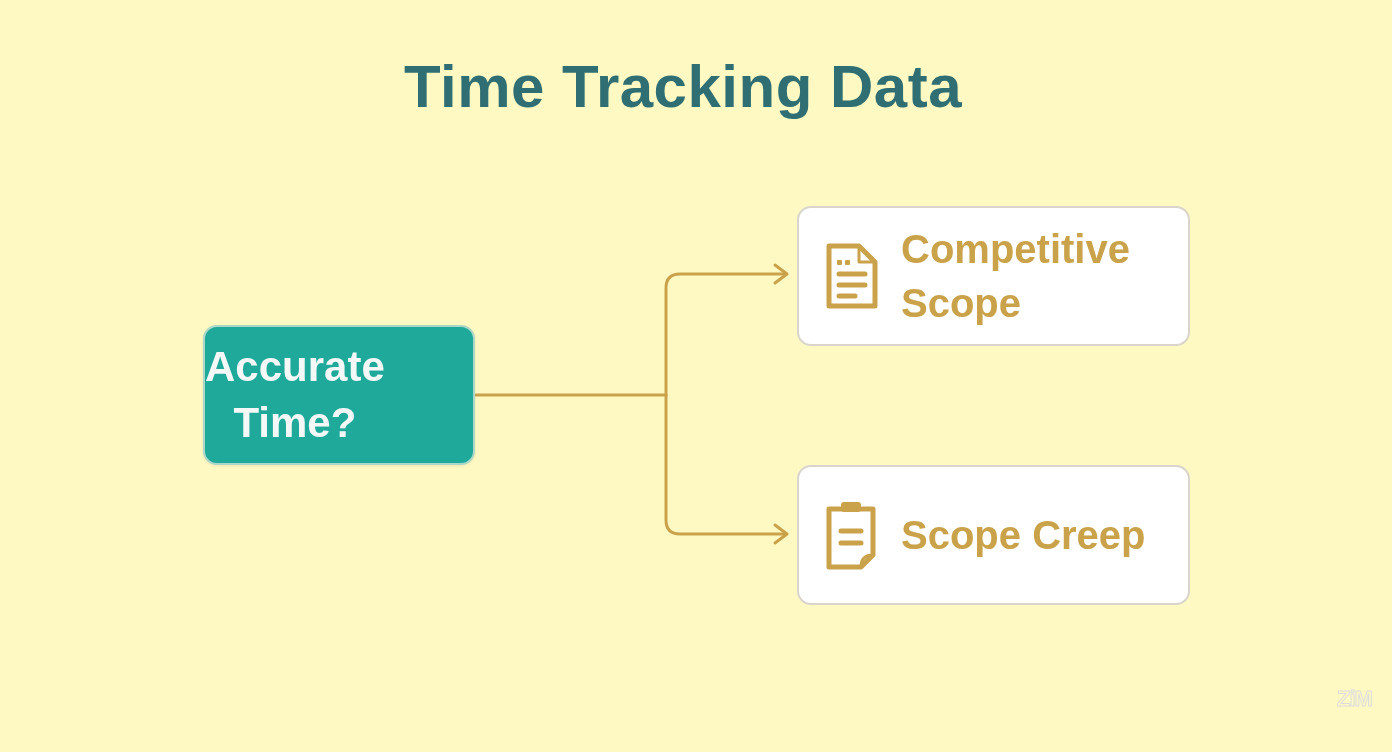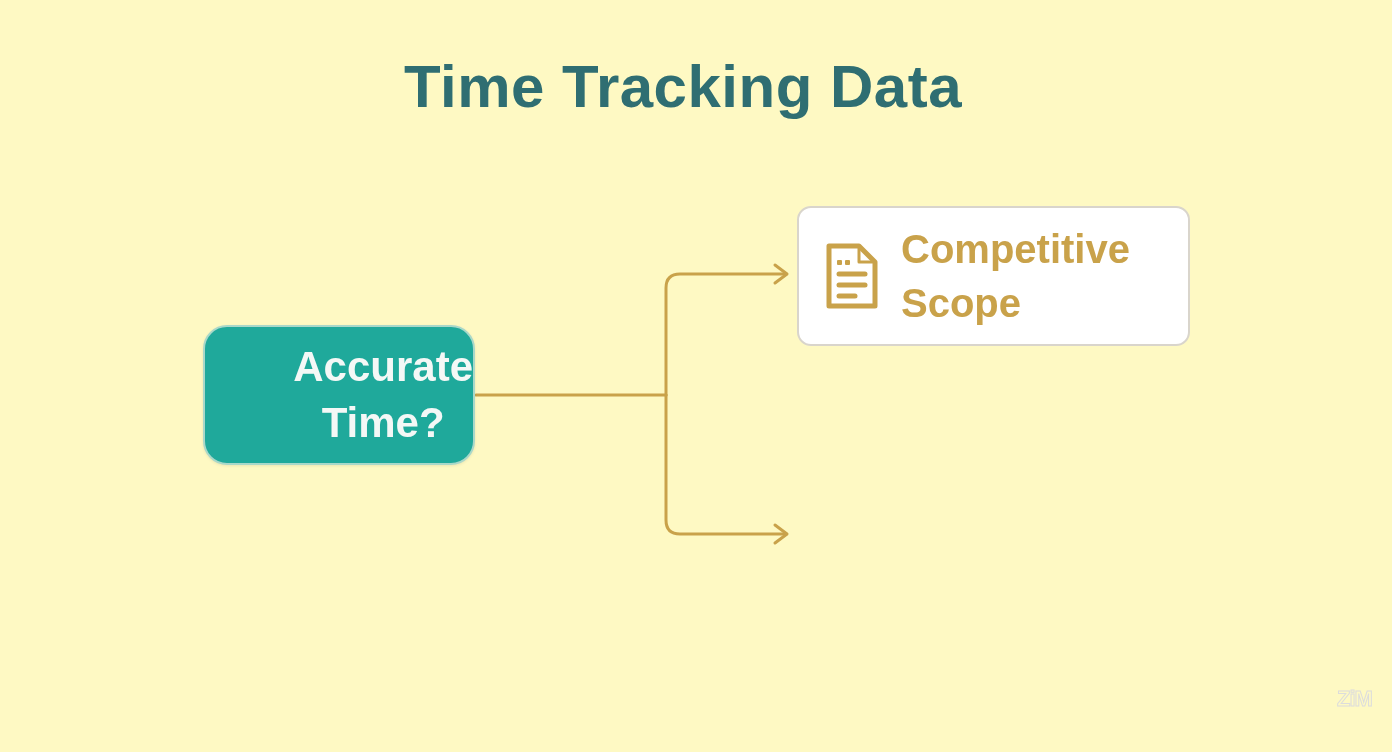--- a/index.html
+++ b/index.html
@@ -29,25 +29,25 @@
       letter-spacing: 0.5px;
     }
     .root-node {
       position: absolute;
       left: 203px;
       top: 325px;
       width: 272px;
       height: 140px;
       background: #1fa99b;
       border: 2px solid #a9d8c9;
-      border-radius: 24px;
+      border-radius: 14px;
       box-sizing: border-box;
       display: flex;
       align-items: center;
-      justify-content: flex-end;
+      justify-content: flex-start;
       text-align: center;
       color: #f4f8f6;
       font-size: 42px;
       font-weight: bold;
       line-height: 56px;
       box-shadow: 0 1px 3px rgba(0,0,0,0.08);
     }
     .root-node span { display: block; }
     .connectors {
       position: absolute;
@@ -135,16 +135,30 @@
         <rect x="16" y="20" width="5" height="5" rx="1"></rect>
         <rect x="24" y="20" width="5" height="5" rx="1"></rect>
       </g>
     </svg>
     <div class="leaf-text">
       <span>Competitive</span>
       <span>Scope</span>
     </div>
   </div>
 
+  <div class="leaf-node bottom">
+    <svg class="leaf-icon" viewBox="0 0 60 72">
+      <g fill="none" stroke="#c9a24a" stroke-width="5" stroke-linejoin="round" stroke-linecap="round">
+        <path d="M8 10 L52 10 L52 56 L40 68 L8 68 Z"></path>
+        <path d="M40 68 Q40 56 52 56" stroke-width="3"></path>
+        <line x1="20" y1="32" x2="40" y2="32"></line>
+        <line x1="20" y1="44" x2="40" y2="44"></line>
+      </g>
+      <rect x="20" y="3" width="20" height="10" rx="3" fill="#c9a24a"></rect>
+    </svg>
+    <div class="leaf-text">
+      <span>Scope Creep</span>
+    </div>
+  </div>
 
   <div class="watermark">ZiM</div>
 
 </div>
 
 </body></html>

